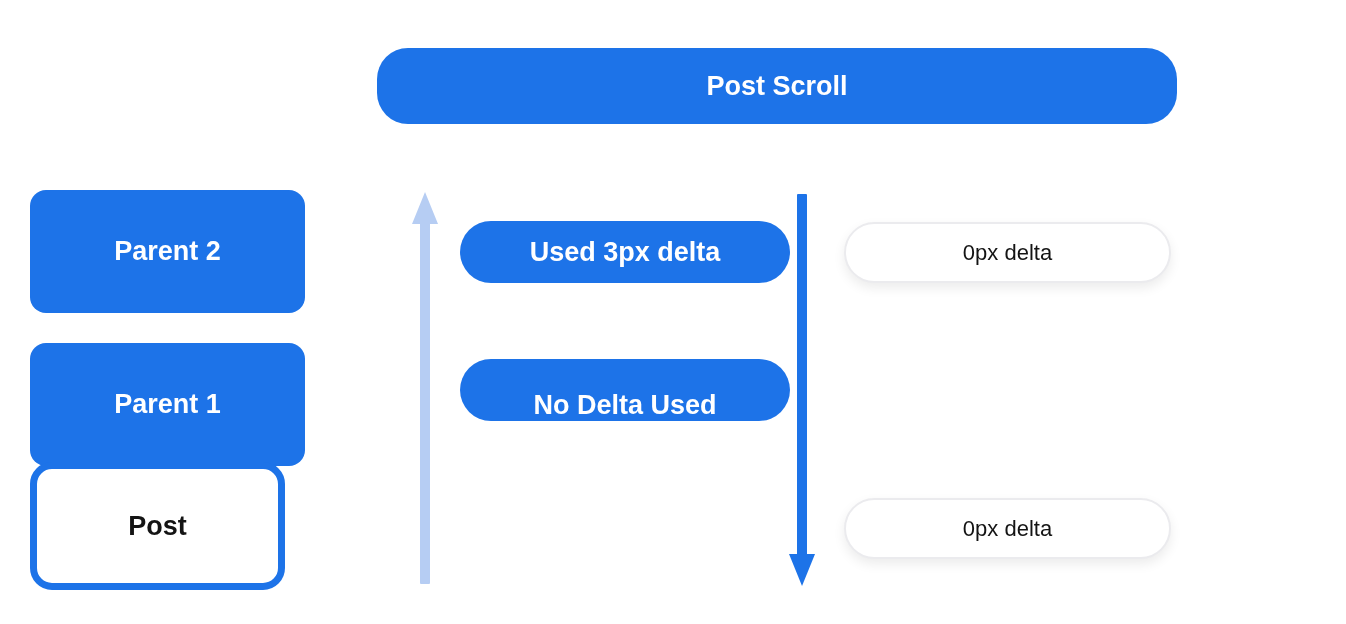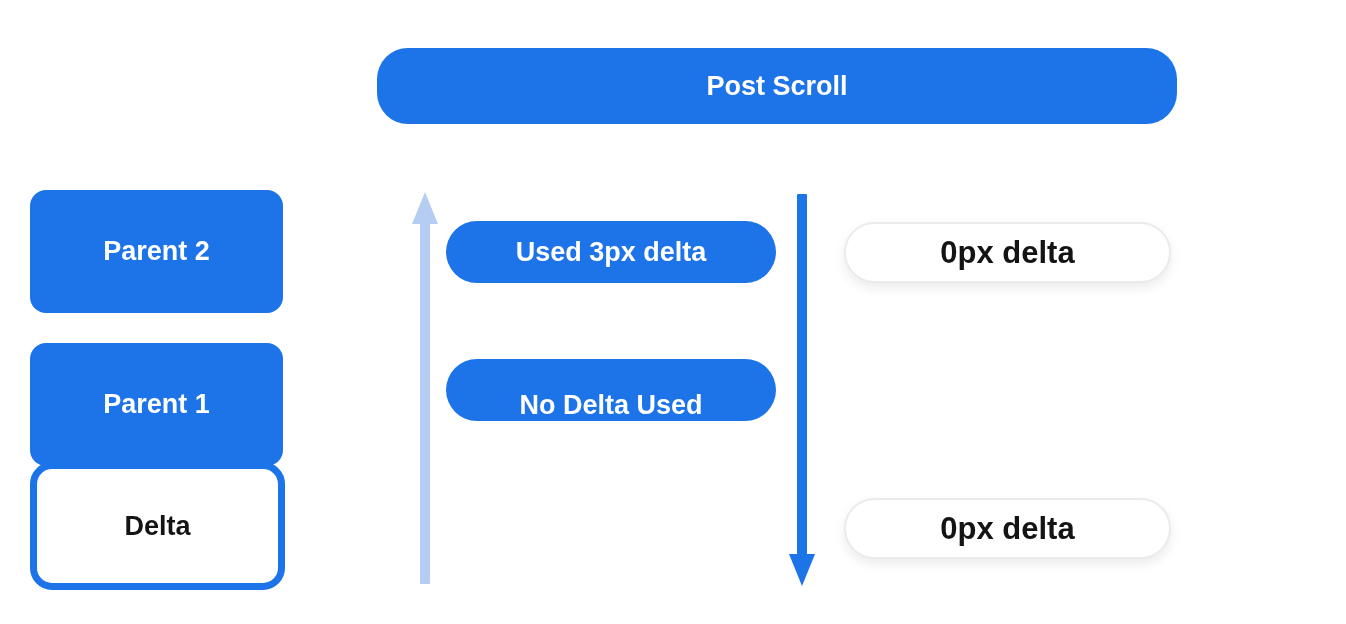--- a/index.html
+++ b/index.html
@@ -24,54 +24,54 @@
   
   .header-pill{
     left:377px; top:48px; width:800px; height:76px;
     background:var(--primary-blue);
     border-radius:31px;
   }
   .header-pill .label{color:#fff;font-size:27px;font-weight:700;}
 
   
   .parent-box{
-    left:30px; width:253px; height:123px;
+    left:30px; width:275px; height:123px;
     background:var(--primary-blue);
     border-radius:16px;
   }
   .parent-box .label{color:#fff;font-size:27px;font-weight:700;}
   .parent2{top:190px;}
   .parent1{top:343px;}
   .child-box{
     left:30px; top:462px; width:255px; height:128px;
     background:#fff;
     border:7px solid var(--primary-blue);
     border-radius:22px;
   }
   .child-box .label{color:var(--text-dark);font-size:27px;font-weight:600;}
 
   
   .blue-pill{
-    left:446px; width:330px; height:62px;
+    left:460px; width:330px; height:62px;
     background:var(--primary-blue);
     border-radius:31px;
   }
   .blue-pill .label{color:#fff;font-size:27px;font-weight:700;}
   .used-delta{top:221px;}
   .no-delta{top:359px;align-items:flex-end;}
 
   
   .white-pill{
     left:844px; width:327px; height:61px;
     background:#fff;
     border:2px solid var(--pill-border);
     border-radius:31px;
     box-shadow:0 5px 12px rgba(0,0,0,0.08);
   }
-  .white-pill .label{color:var(--text-dark);font-size:31px;font-weight:700;}
+  .white-pill .label{color:var(--text-dark);font-size:22px;font-weight:400;}
   .zero-top{top:222px;}
   .zero-bottom{top:498px;}
 
   
   .arrow{display:block;}
   .arrow-up{left:411px; top:192px; width:28px; height:392px; color:var(--light-blue);}
   .arrow-down{left:788px; top:194px; width:28px; height:392px; color:var(--primary-blue);}
   .arrow svg{width:100%;height:100%;display:block;}
 </style>
 </head>
@@ -83,21 +83,21 @@
     <span class="label">Post Scroll</span>
   </div>
 
   <div class="abs parent-box parent2">
     <span class="label">Parent 2</span>
   </div>
   <div class="abs parent-box parent1">
     <span class="label">Parent 1</span>
   </div>
   <div class="abs child-box">
-    <span class="label">Delta</span>
+    <span class="label">Post</span>
   </div>
 
   <div class="abs arrow arrow-up">
     <svg viewBox="0 0 28 392" xmlns="http://www.w3.org/2000/svg" aria-hidden="true">
       <polygon points="14,0 27,32 1,32" fill="currentColor"></polygon>
       <rect x="9" y="28" width="10" height="364" rx="1" fill="currentColor"></rect>
     </svg>
   </div>
 
   <div class="abs blue-pill used-delta">

